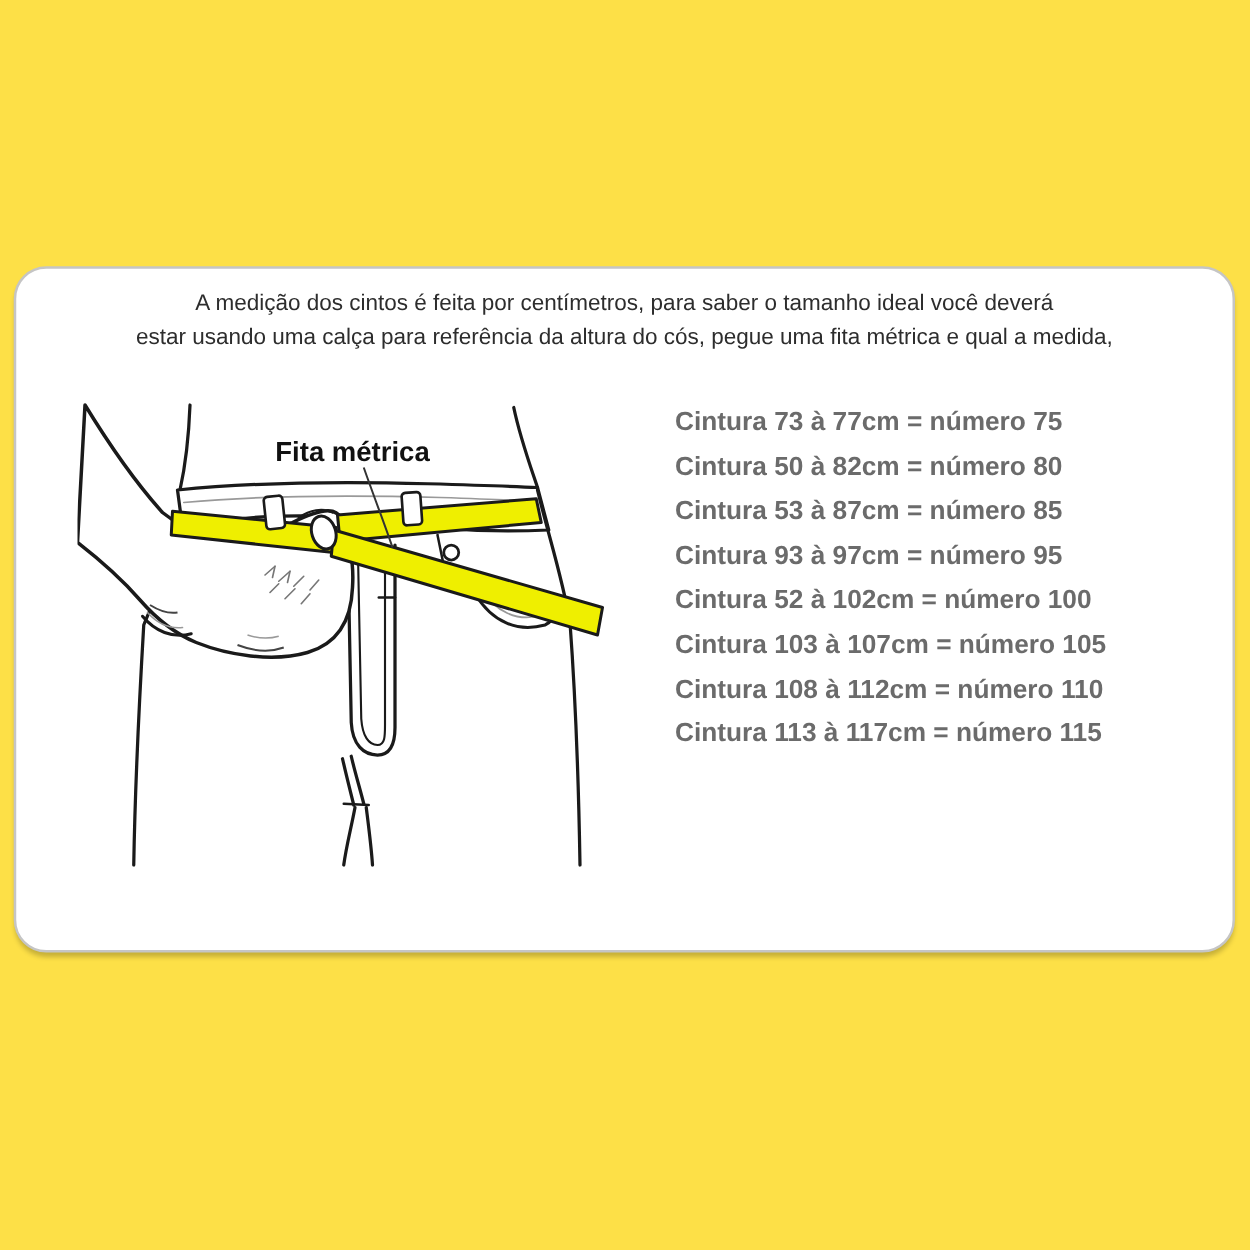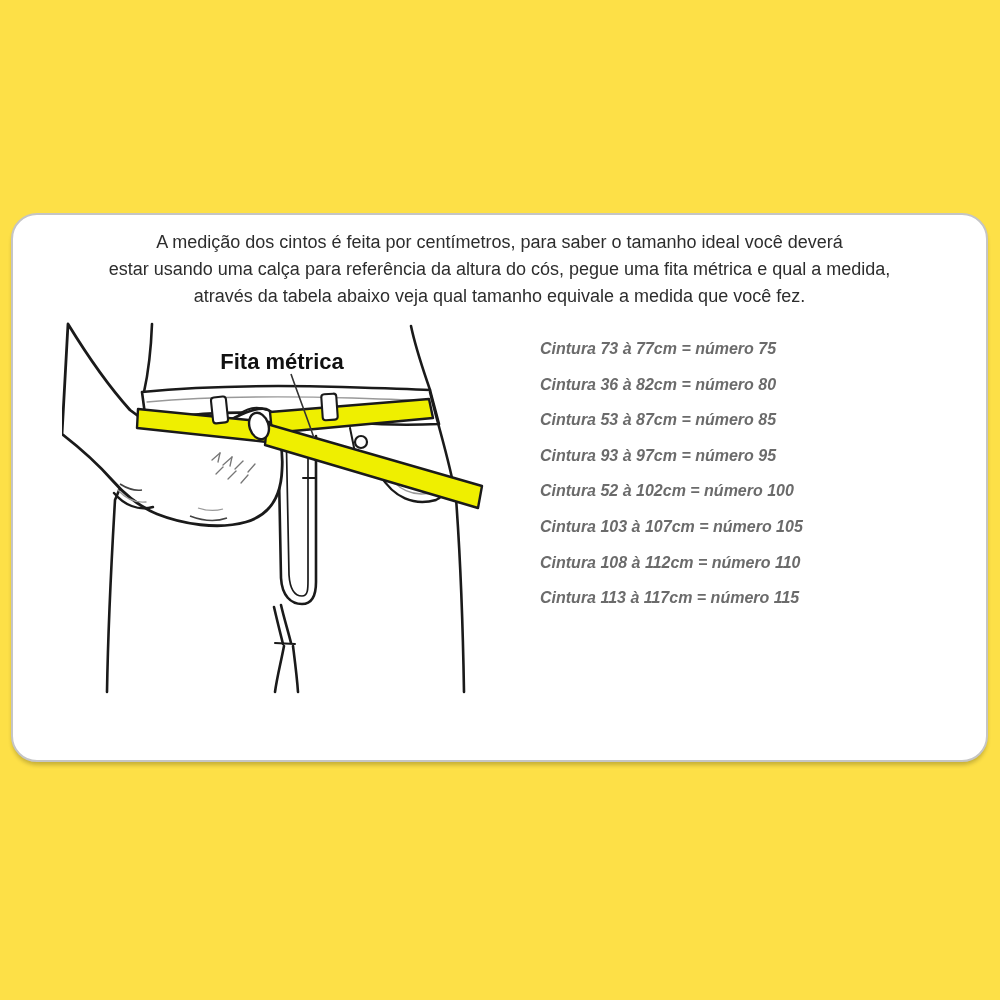--- a/index.html
+++ b/index.html
@@ -18,39 +18,38 @@
   .intro{
     position:absolute;left:0;top:14px;width:100%;
     text-align:center;color:#2d2d2d;
     font-size:18px;line-height:27px;
   }
   .intro .line{white-space:nowrap;}
   .illustration{
     position:absolute;left:49px;top:97px;width:460px;height:400px;
   }
   .size-list{
-    position:absolute;left:527px;top:116px;
-    color:#6b6b6b;font-size:16px;font-weight:bold;font-style:italic;
+    position:absolute;left:527px;top:105px;
+    color:#6b6b6b;font-size:21px;font-weight:bold;
     line-height:35.6px;white-space:nowrap;
   }
   .tape-label{
     font-family:"Liberation Sans", sans-serif;
     font-weight:bold;font-size:22px;fill:#111111;
   }
 </style>
 </head>
 <body>
 
 <div class="page">
   <div class="panel">
 
     <div class="intro">
       <div class="line">A medição dos cintos é feita por centímetros, para saber o tamanho ideal você deverá</div>
       <div class="line">estar usando uma calça para referência da altura do cós, pegue uma fita métrica e qual a medida,</div>
-      <div class="line">através da tabela abaixo veja qual tamanho equivale a medida que você fez.</div>
     </div>
 
     <svg class="illustration" viewBox="0 0 460 400" width="460" height="400">
 
       <g fill="none" stroke="#1a1a1a" stroke-width="2.6" stroke-linecap="round" stroke-linejoin="round">
 
         <path d="M90,12 C89,38 86,62 82,80"></path>
         <path d="M349,14 C354,38 362,60 368,78"></path>
 
         <path d="M80,80 C140,74 210,73 280,75 C315,76 348,77 368,78 L377,112 C330,114 290,112 250,106 C190,97 130,100 84,110 Z" fill="#ffffff"></path>
@@ -122,21 +121,21 @@
         <rect x="150" y="85" width="15" height="26" rx="3" transform="rotate(-6 157 98)"></rect>
         <rect x="260" y="82" width="15" height="26" rx="3" transform="rotate(-4 267 95)"></rect>
       </g>
 
       <path d="M229,62 C237,85 246,108 252,126" fill="none" stroke="#333333" stroke-width="1.6"></path>
       <text class="tape-label" x="220" y="57" text-anchor="middle">Fita métrica</text>
     </svg>
 
     <div class="size-list">
       <div>Cintura 73 à 77cm = número 75</div>
-      <div>Cintura 36 à 82cm = número 80</div>
+      <div>Cintura 50 à 82cm = número 80</div>
       <div>Cintura 53 à 87cm = número 85</div>
       <div>Cintura 93 à 97cm = número 95</div>
       <div>Cintura 52 à 102cm = número 100</div>
       <div>Cintura 103 à 107cm = número 105</div>
       <div>Cintura 108 à 112cm = número 110</div>
       <div>Cintura 113 à 117cm = número 115</div>
     </div>
 
   </div>
 </div>

